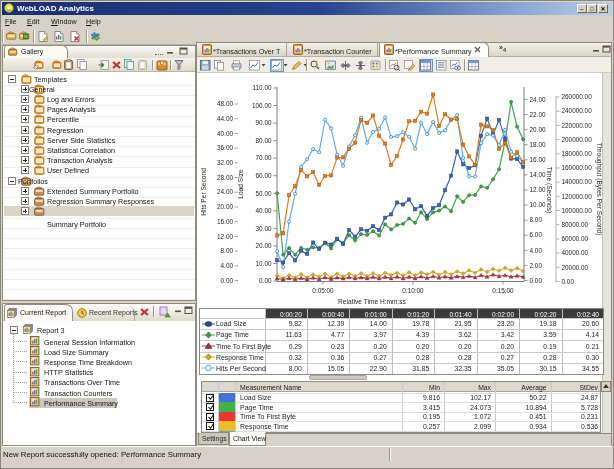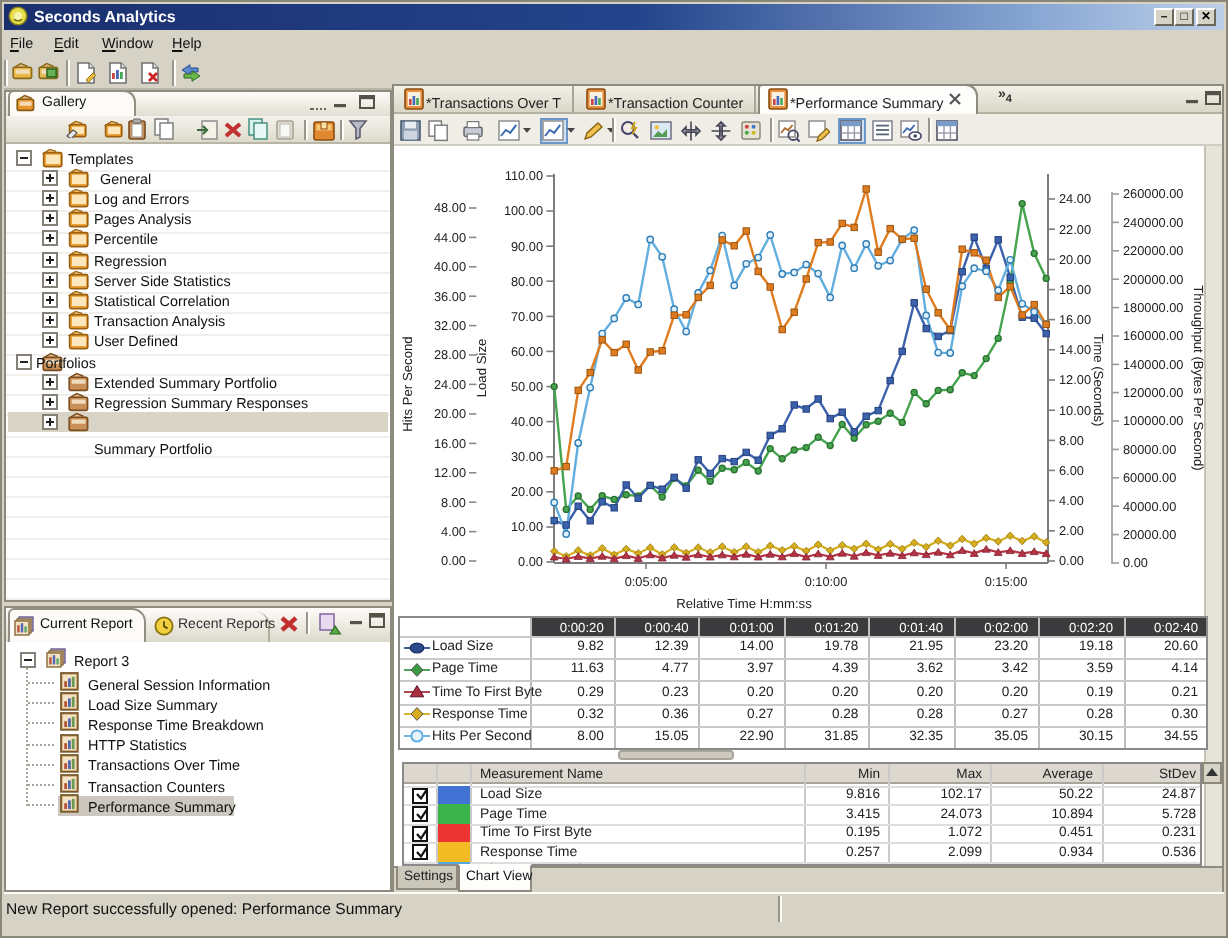--- a/index.html
+++ b/index.html
@@ -1,20 +1,20 @@
 <!DOCTYPE html>
 <html><head><meta charset="utf-8"><style>*{margin:0;padding:0;box-sizing:border-box}body{width:614px;height:469px;font-family:'Liberation Sans',sans-serif;background:#d6d2c6;overflow:hidden;position:relative}.ab{position:absolute}.t8{font-size:7.2px;color:#111;white-space:nowrap}.sep{width:2px;border-left:1px solid #9a968a;border-right:1px solid #fdfcf8}</style></head><body>
 <div class="ab" style="left:0;top:0;width:614px;height:469px;border:1px solid #8a8678"></div>
 <div class="ab" style="left:2px;top:2px;width:610px;height:13px;background:linear-gradient(90deg,#1a2f6e 0%,#24448c 52%,#8aa8d4 85%,#bccfe9 100%)"></div>
 <svg style="position:absolute;left:4px;top:3px" width="10" height="10" viewBox="0 0 10 10">
     <circle cx="5" cy="5" r="4.4" fill="#e8e04a" stroke="#8a8220" stroke-width="0.8"></circle>
     <circle cx="5" cy="5" r="2" fill="#f8f4b0"></circle>
     <path d="M3 6.6c1.2 1 2.8 1 4 0" stroke="#6a6418" stroke-width="0.7" fill="none"></path>
   </svg>
-<div class="ab" style="left:17px;top:4px;font-size:8px;font-weight:bold;color:#fff">Seconds Analytics</div>
+<div class="ab" style="left:17px;top:4px;font-size:8px;font-weight:bold;color:#fff">WebLOAD Analytics</div>
 <div style="position:absolute;left:577px;top:4px;width:10px;height:9px;background:#d6d2c6;border-top:1px solid #fff;border-left:1px solid #fff;border-right:1px solid #6a665a;border-bottom:1px solid #6a665a;font:bold 6px 'Liberation Sans',sans-serif;color:#000;text-align:center;line-height:8px">–</div>
 <div style="position:absolute;left:587px;top:4px;width:10px;height:9px;background:#d6d2c6;border-top:1px solid #fff;border-left:1px solid #fff;border-right:1px solid #6a665a;border-bottom:1px solid #6a665a;font:bold 6px 'Liberation Sans',sans-serif;color:#000;text-align:center;line-height:8px">□</div>
 <div style="position:absolute;left:598px;top:4px;width:10px;height:9px;background:#d6d2c6;border-top:1px solid #fff;border-left:1px solid #fff;border-right:1px solid #6a665a;border-bottom:1px solid #6a665a;font:bold 6px 'Liberation Sans',sans-serif;color:#000;text-align:center;line-height:8px">✕</div>
 <div class="ab" style="left:2px;top:15px;width:610px;height:13px;background:#d6d2c6"></div>
 <div class="ab t8" style="left:5px;top:17px"><span style="text-decoration:underline">F</span>ile</div>
 <div class="ab t8" style="left:27px;top:17px"><span style="text-decoration:underline">E</span>dit</div>
 <div class="ab t8" style="left:51px;top:17px"><span style="text-decoration:underline">W</span>indow</div>
 <div class="ab t8" style="left:86px;top:17px"><span style="text-decoration:underline">H</span>elp</div>
 <div class="ab" style="left:2px;top:28px;width:610px;height:17px;background:#d6d2c6;border-bottom:1px solid #b8b4a6"></div>
 <div class="ab sep" style="left:2px;top:30px;height:13px"></div>
@@ -156,21 +156,21 @@
 <svg style="position:absolute;left:21px;top:84.7px" width="8" height="8" viewBox="0 0 8 8">
     <rect x="0.5" y="0.5" width="7" height="7" fill="#fff" stroke="#848078" stroke-width="1" shape-rendering="crispEdges"></rect>
     <rect x="2" y="3.6" width="4" height="0.9" fill="#222" shape-rendering="crispEdges"></rect>
     <rect x="3.6" y="2" width="0.9" height="4" fill="#222" shape-rendering="crispEdges"></rect>
   </svg>
 <svg style="position:absolute;left:34px;top:83.7px" width="11" height="10" viewBox="0 0 11 10">
     <path d="M1 2.6l2.8-1.9 3 .9v1z" fill="#f8d080" stroke="#9a6010" stroke-width="0.7"></path>
     <rect x="0.8" y="2.3" width="9.1" height="7" rx="0.8" fill="#eda33a" stroke="#9a6010" stroke-width="0.8"></rect>
     <rect x="2" y="3.4" width="7" height="4.6" rx="0.4" fill="#fde7bd"></rect>
   </svg>
-<div class="ab t8" style="left:50px;top:84.7px">General</div>
+<div class="ab t8" style="left:29px;top:84.7px">General</div>
 <svg style="position:absolute;left:21px;top:94.9px" width="8" height="8" viewBox="0 0 8 8">
     <rect x="0.5" y="0.5" width="7" height="7" fill="#fff" stroke="#848078" stroke-width="1" shape-rendering="crispEdges"></rect>
     <rect x="2" y="3.6" width="4" height="0.9" fill="#222" shape-rendering="crispEdges"></rect>
     <rect x="3.6" y="2" width="0.9" height="4" fill="#222" shape-rendering="crispEdges"></rect>
   </svg>
 <svg style="position:absolute;left:34px;top:93.9px" width="11" height="10" viewBox="0 0 11 10">
     <path d="M1 2.6l2.8-1.9 3 .9v1z" fill="#f8d080" stroke="#9a6010" stroke-width="0.7"></path>
     <rect x="0.8" y="2.3" width="9.1" height="7" rx="0.8" fill="#eda33a" stroke="#9a6010" stroke-width="0.8"></rect>
     <rect x="2" y="3.4" width="7" height="4.6" rx="0.4" fill="#fde7bd"></rect>
   </svg>

